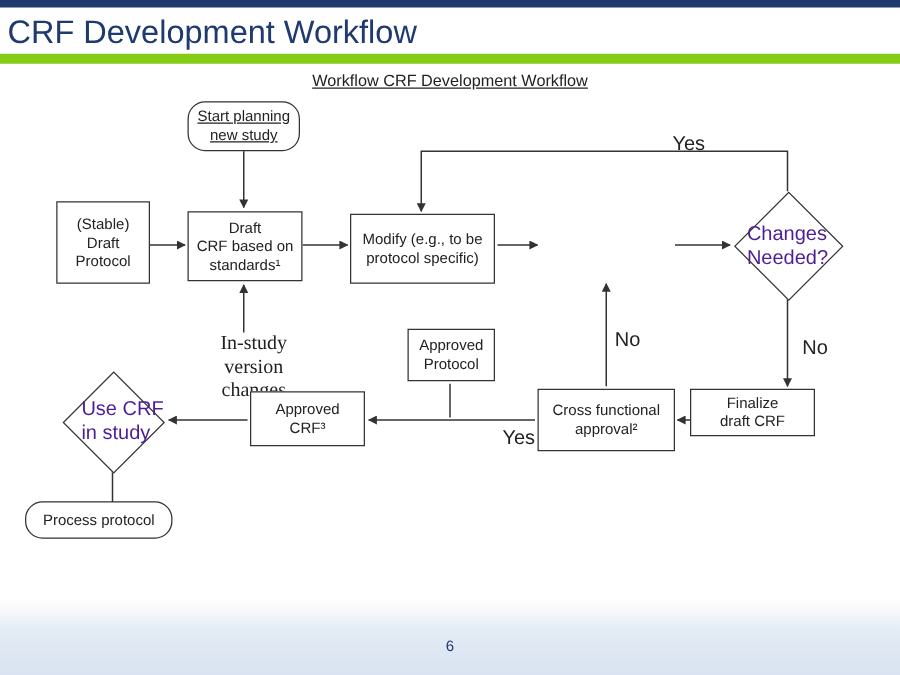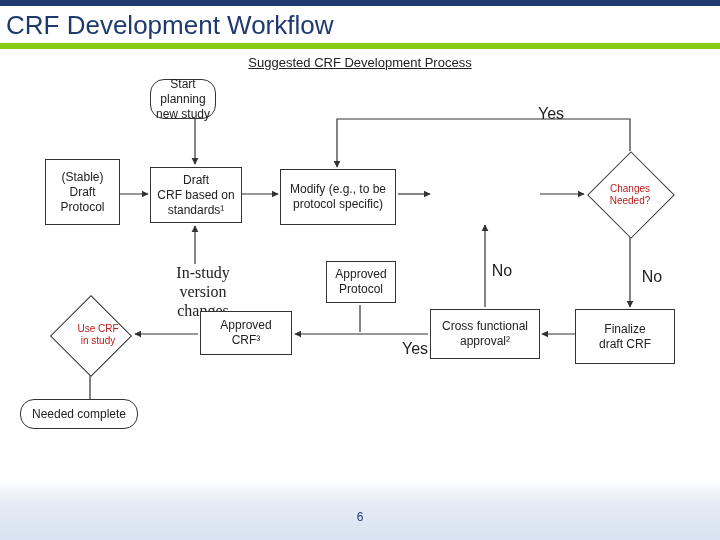--- a/index.html
+++ b/index.html
@@ -14,21 +14,21 @@
   }
   .header-bar {
     width: 100%;
     height: 6px;
     background: #1f3a6e;
   }
   .title {
     font-size: 26px;
     color: #1f3a6e;
     padding: 4px 6px 2px 6px;
-    border-bottom: 6px solid #84cc16;
+    border-bottom: 8px solid #84cc16;
     font-weight: 400;
   }
   .canvas {
     position: relative;
     width: 720px;
     height: 440px;
   }
   .box {
     position: absolute;
     border: 1px solid #333;
@@ -68,23 +68,23 @@
     border: 2px solid #c0392b;
   }
   .diamond {
     position: absolute;
     background: #fff;
     border: 1px solid #333;
     transform: rotate(45deg);
   }
   .diamond-label {
     position: absolute;
-    font-size: 10px;
-    color: #b91c1c;
-    text-align: center;
+    font-size: 16px;
+    color: #4c1d95;
+    text-align: left;
     display: flex;
     align-items: center;
     justify-content: center;
     line-height: 1.2;
     pointer-events: none;
   }
   .page-num {
     position: absolute;
     bottom: 16px;
     left: 50%;
@@ -110,21 +110,21 @@
   }
 </style>
 </head>
 <body>
 
 <div class="header-bar"></div>
 <div class="title">CRF Development Workflow</div>
 
 <div class="canvas">
 
-  <div class="subtitle">Suggested CRF Development Process</div>
+  <div class="subtitle">Workflow CRF Development Workflow</div>
 
   <svg class="flow">
     <defs>
       <marker id="arrow" viewBox="0 0 10 10" refX="9" refY="5" markerWidth="6" markerHeight="6" orient="auto-start-reverse">
         <path d="M 0 0 L 10 5 L 0 10 z" fill="#333"></path>
       </marker>
     </defs>
 
     <line x1="195" y1="70" x2="195" y2="115" stroke="#333" stroke-width="1.2" marker-end="url(#arrow)"></line>
 
@@ -149,46 +149,46 @@
     <line x1="360" y1="256" x2="360" y2="283" stroke="#333" stroke-width="1.2"></line>
 
     <line x1="198" y1="285" x2="135" y2="285" stroke="#333" stroke-width="1.2" marker-end="url(#arrow)"></line>
 
     <line x1="195" y1="215" x2="195" y2="177" stroke="#333" stroke-width="1.2" marker-end="url(#arrow)"></line>
 
     <polyline points="90,320 90,365 60,365" fill="none" stroke="#333" stroke-width="1.2" marker-end="url(#arrow)"></polyline>
     <line x1="60" y1="365" x2="35" y2="365" stroke="#333" stroke-width="0"></line>
   </svg>
 
-  <div class="box rounded" style="left:150px; top:30px; width:66px; height:40px;">Start planning<br>new study</div>
+  <div class="box rounded" style="left:150px; top:30px; width:90px; height:40px;text-decoration:underline;">Start planning<br>new study</div>
 
   <div class="box" style="left:45px; top:110px; width:75px; height:66px;">(Stable)<br>Draft<br>Protocol</div>
 
   <div class="box" style="left:150px; top:118px; width:92px; height:56px;">Draft<br>CRF based on<br>standards¹</div>
 
   <div class="box" style="left:280px; top:120px; width:116px; height:56px;">Modify (e.g., to be<br>protocol specific)</div>
 
 
   <div class="diamond" style="left:600px; top:115px; width:60px; height:60px;"></div>
   <div class="diamond-label" style="left:588px; top:118px; width:84px; height:56px;">Changes<br>Needed?</div>
 
   <div class="label-free" style="left:158px; top:214px; width:90px;font-family:Liberation Serif, serif;">In-study<br>version changes</div>
 
   <div class="box" style="left:326px; top:212px; width:70px; height:42px;">Approved<br>Protocol</div>
 
   <div class="box" style="left:430px; top:260px; width:110px; height:50px;">Cross functional<br>approval²</div>
 
-  <div class="box" style="left:575px; top:260px; width:100px; height:55px;">Finalize<br>draft CRF</div>
+  <div class="box" style="left:552px; top:260px; width:100px; height:38px;">Finalize<br>draft CRF</div>
 
   <div class="box" style="left:200px; top:262px; width:92px; height:44px;">Approved<br>CRF³</div>
 
   <div class="diamond" style="left:62px; top:258px; width:56px; height:56px;"></div>
   <div class="diamond-label" style="left:56px; top:260px; width:84px; height:52px;">Use CRF<br>in study</div>
 
-  <div class="box rounded" style="left:20px; top:350px; width:118px; height:30px;">Needed complete</div>
+  <div class="box rounded" style="left:20px; top:350px; width:118px; height:30px;">Process protocol</div>
 
   <div class="label-free" style="left:536px; top:55px; width:30px;">Yes</div>
   <div class="label-free" style="left:490px; top:212px; width:24px;">No</div>
   <div class="label-free" style="left:640px; top:218px; width:24px;">No</div>
   <div class="label-free" style="left:400px; top:290px; width:30px;">Yes</div>
 
 </div>
 
 <div class="footer-grad"></div>
 <div class="page-num">6</div>

